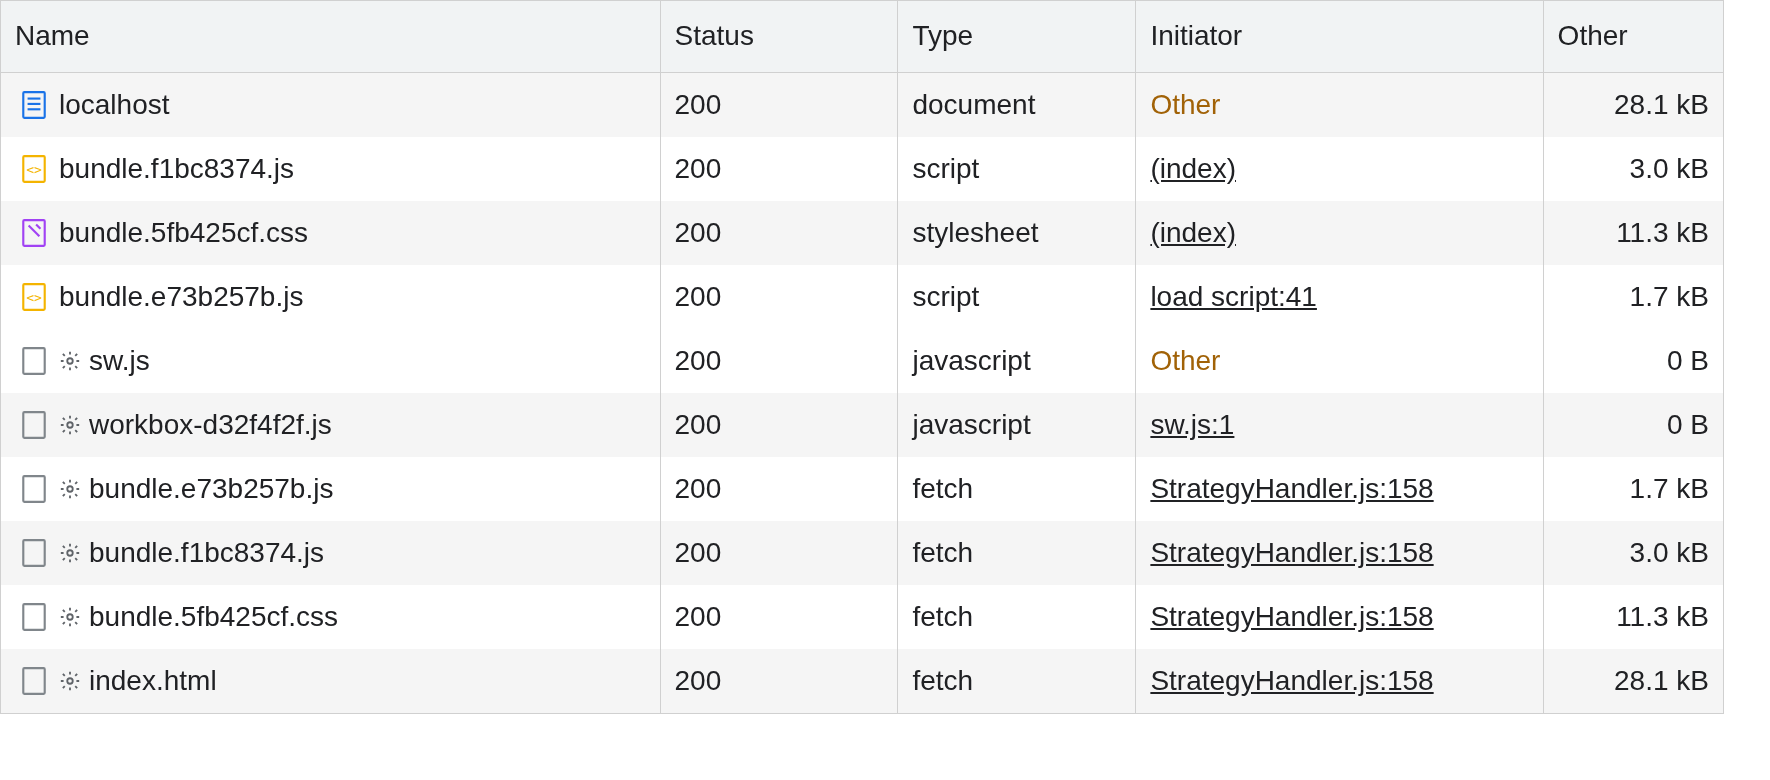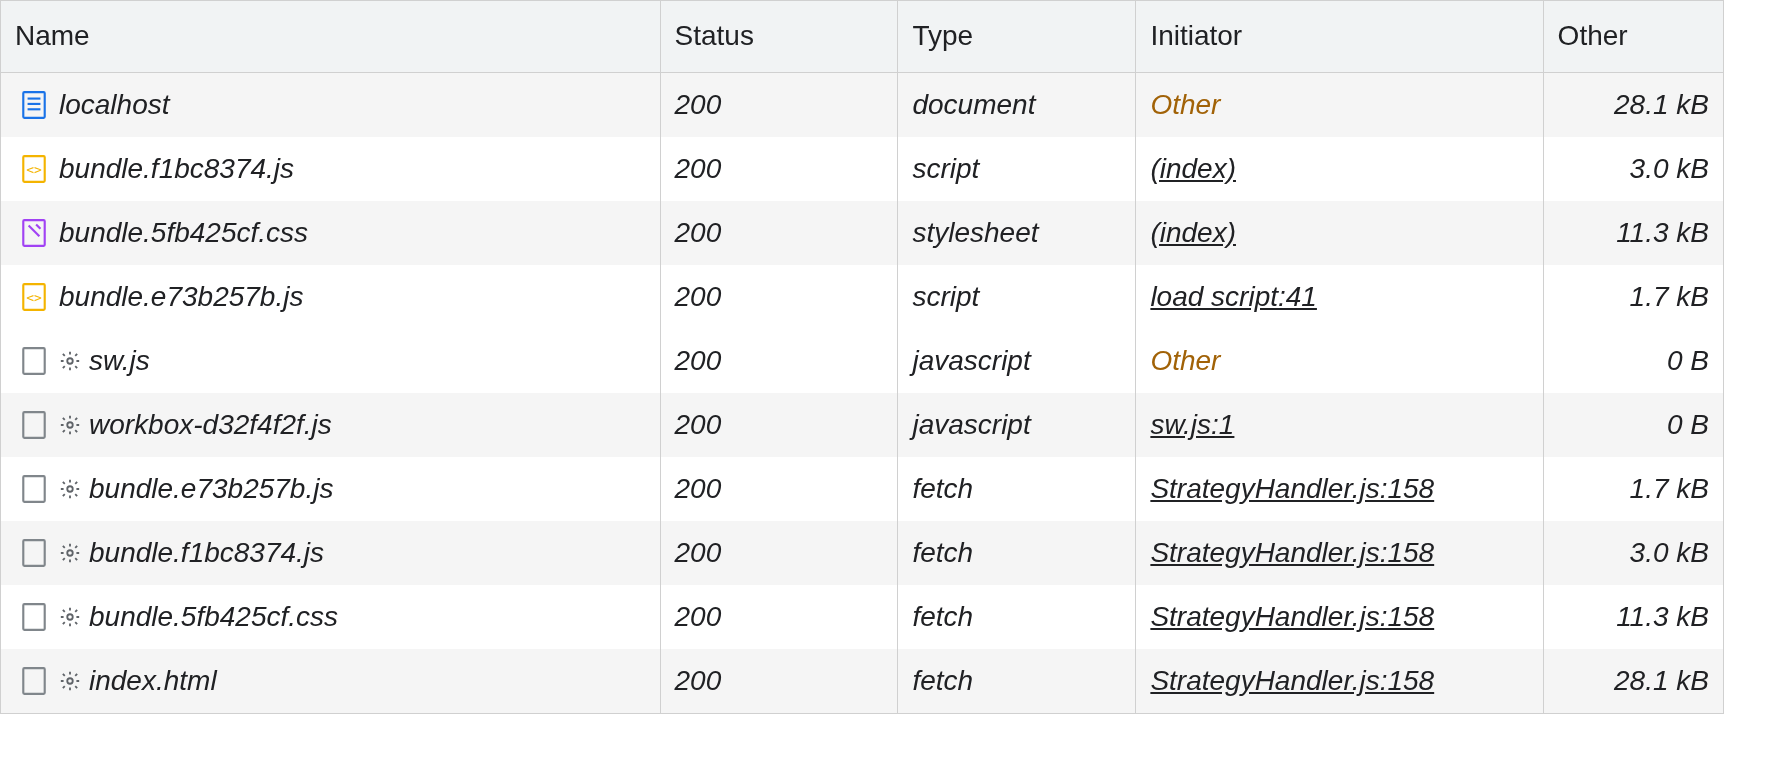--- a/index.html
+++ b/index.html
@@ -29,21 +29,20 @@
   .network-table th:last-child {
     border-right: none;
   }
   .col-name { width: 596px; }
   .col-status { width: 215px; }
   .col-type { width: 215px; }
   .col-initiator { width: 368px; }
   .col-size { width: 163px; text-align: left; }
   .network-table tbody tr {
     height: 64px;
-    font-style: italic;
   }
   .network-table tbody tr.striped {
     background: #f5f5f5;
   }
   .network-table tbody td {
     border-right: 1px solid #d0d0d0;
     padding: 0 14px;
     white-space: nowrap;
     overflow: hidden;
   }

